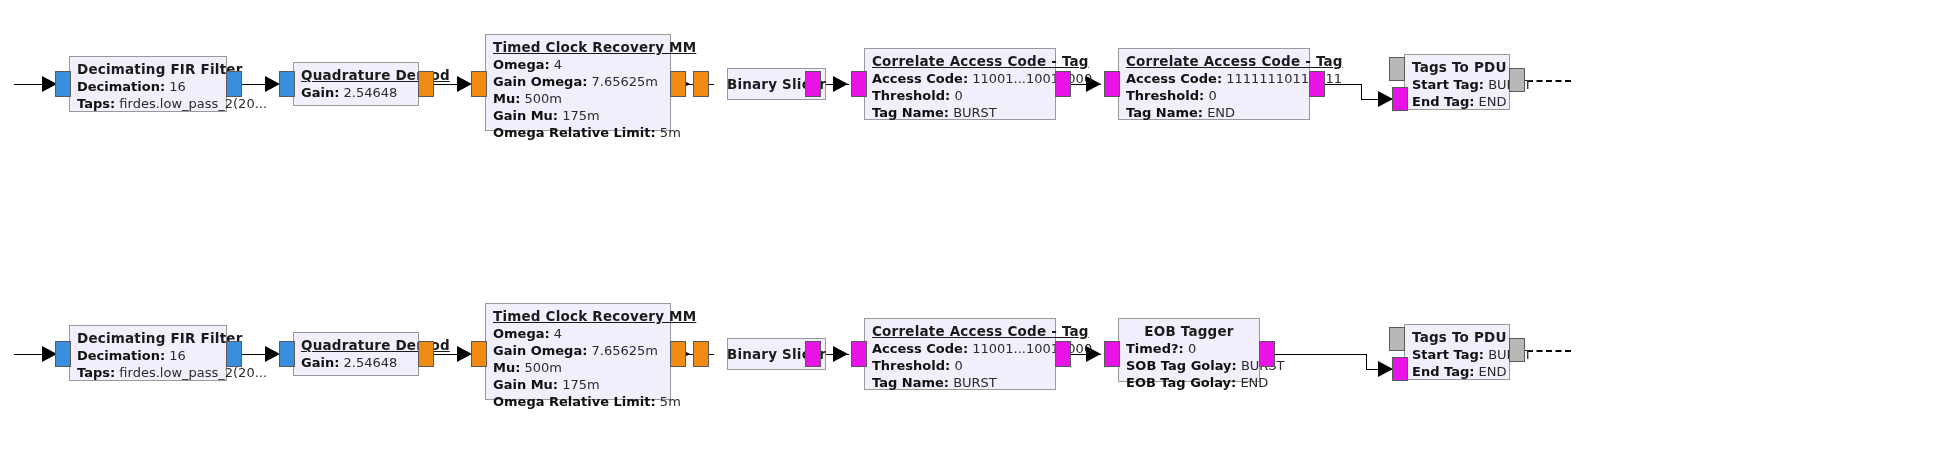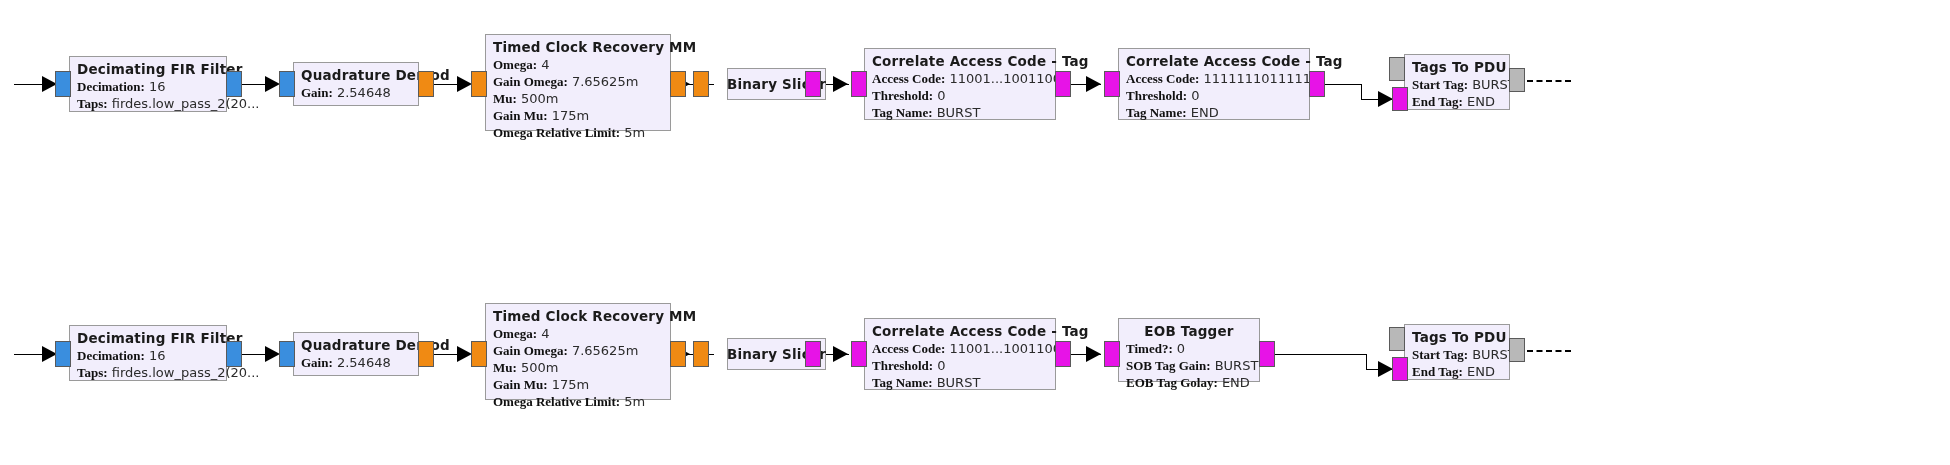--- a/index.html
+++ b/index.html
@@ -33,31 +33,31 @@
     font-weight: bold;
     font-size: 13.5px;
     color: #1b1b1b;
     text-align: center;
     line-height: 17px;
     white-space: nowrap;
     letter-spacing: 0.2px;
   }
   .blk .title.left {
     text-align: center;
+    text-decoration: underline;
   }
   .blk .prm {
     font-size: 13px;
     color: #2b2b2b;
     line-height: 17px;
     white-space: nowrap;
   }
   .blk .prm b {
     font-weight: bold;
     color: #101010;
-    font-family: Liberation Serif, serif;
   }
   .blk.single {
     display: flex;
     align-items: center;
     justify-content: center;
     padding: 0 14px;
     margin-left: 20px;
   }
   
   .port {
@@ -240,21 +240,21 @@
   </div>
 
   <div class="port magenta" style="left:1055px; top:341px; width:16px; height:26px;"></div>
   <div class="wire h" style="left:1071px; top:354px; width:30px;"></div>
   <div class="arrow" style="left:1086px; top:346px;"></div>
   <div class="port magenta" style="left:1104px; top:341px; width:16px; height:26px;"></div>
 
   <div class="blk" style="left:1118px; top:318px; width:142px; height:64px;">
     <div class="title">EOB Tagger</div>
     <div class="prm"><b>Timed?:</b> <span>0</span></div>
-    <div class="prm"><b>SOB Tag Gain:</b> <span>BURST</span></div>
+    <div class="prm"><b>SOB Tag Golay:</b> <span>BURST</span></div>
     <div class="prm"><b>EOB Tag Golay:</b> <span>END</span></div>
   </div>
 
   <div class="port magenta" style="left:1259px; top:341px; width:16px; height:26px;"></div>
   <div class="wire h" style="left:1275px; top:354px; width:92px;"></div>
   <div class="wire v" style="left:1366px; top:354px; height:15px;"></div>
   <div class="wire h" style="left:1366px; top:369px; width:28px;"></div>
   <div class="arrow" style="left:1378px; top:361px;"></div>
 
   <div class="port grey" style="left:1389px; top:327px; width:16px; height:24px;"></div>

